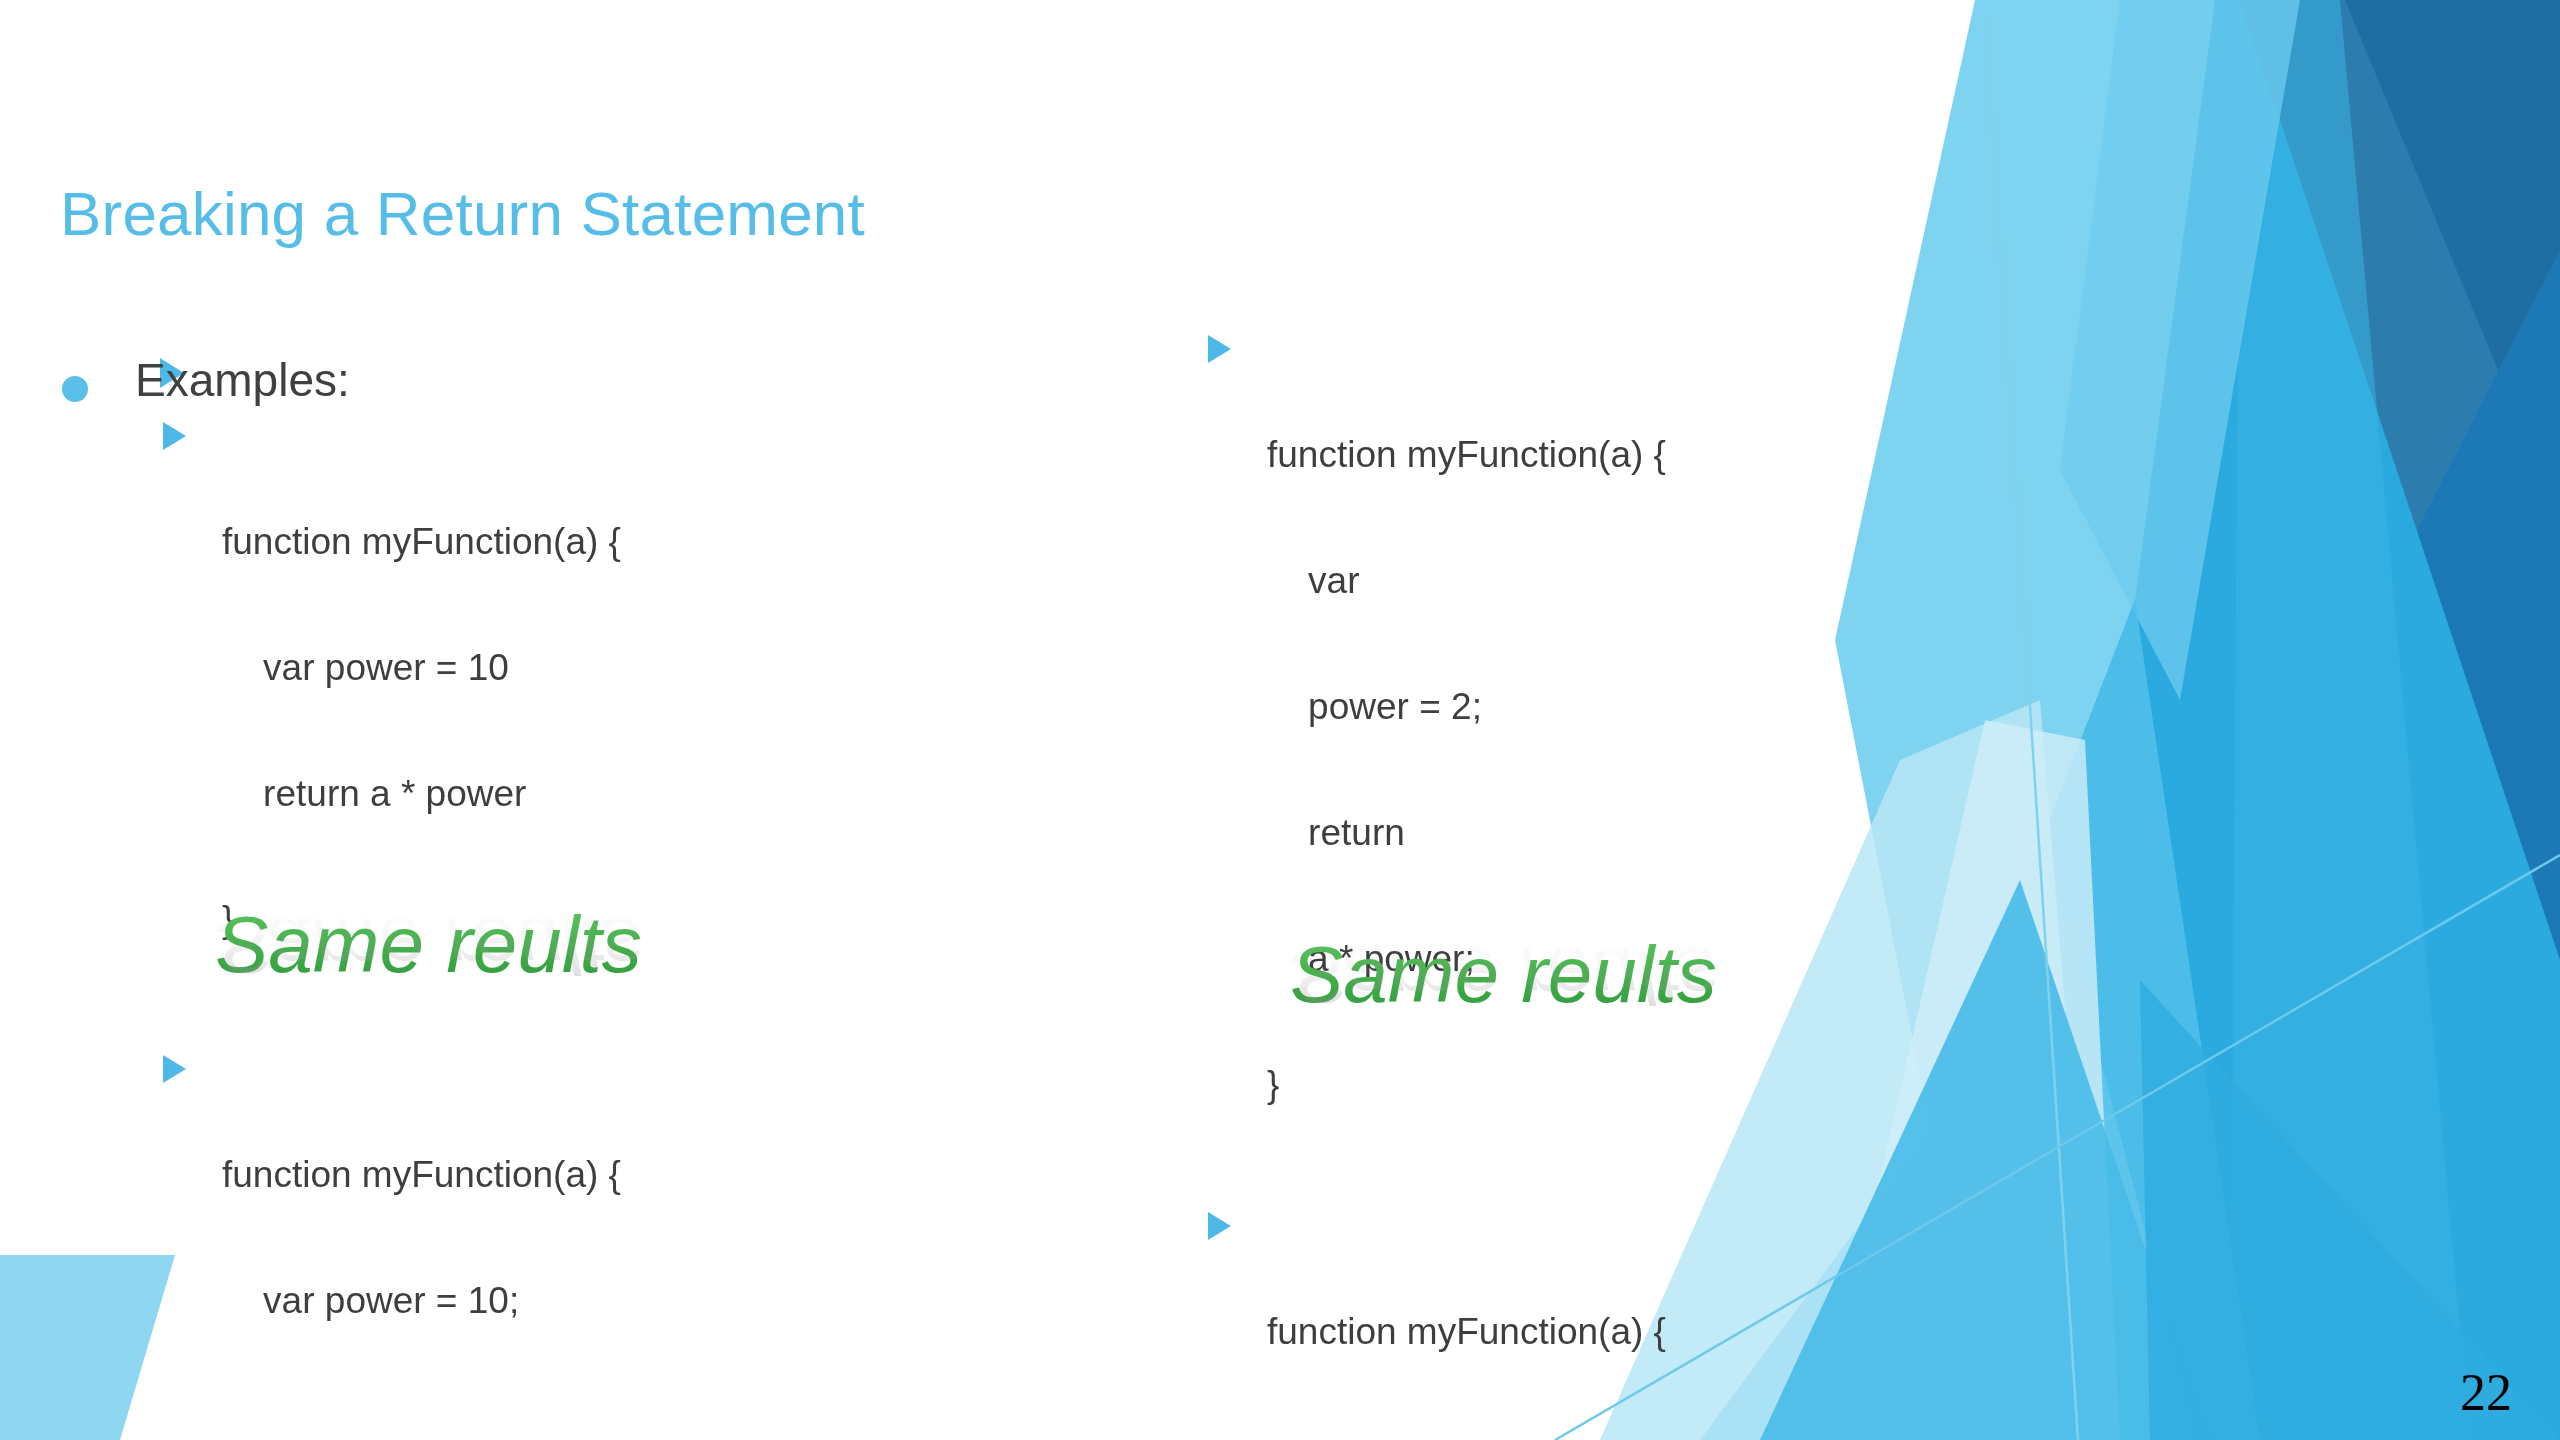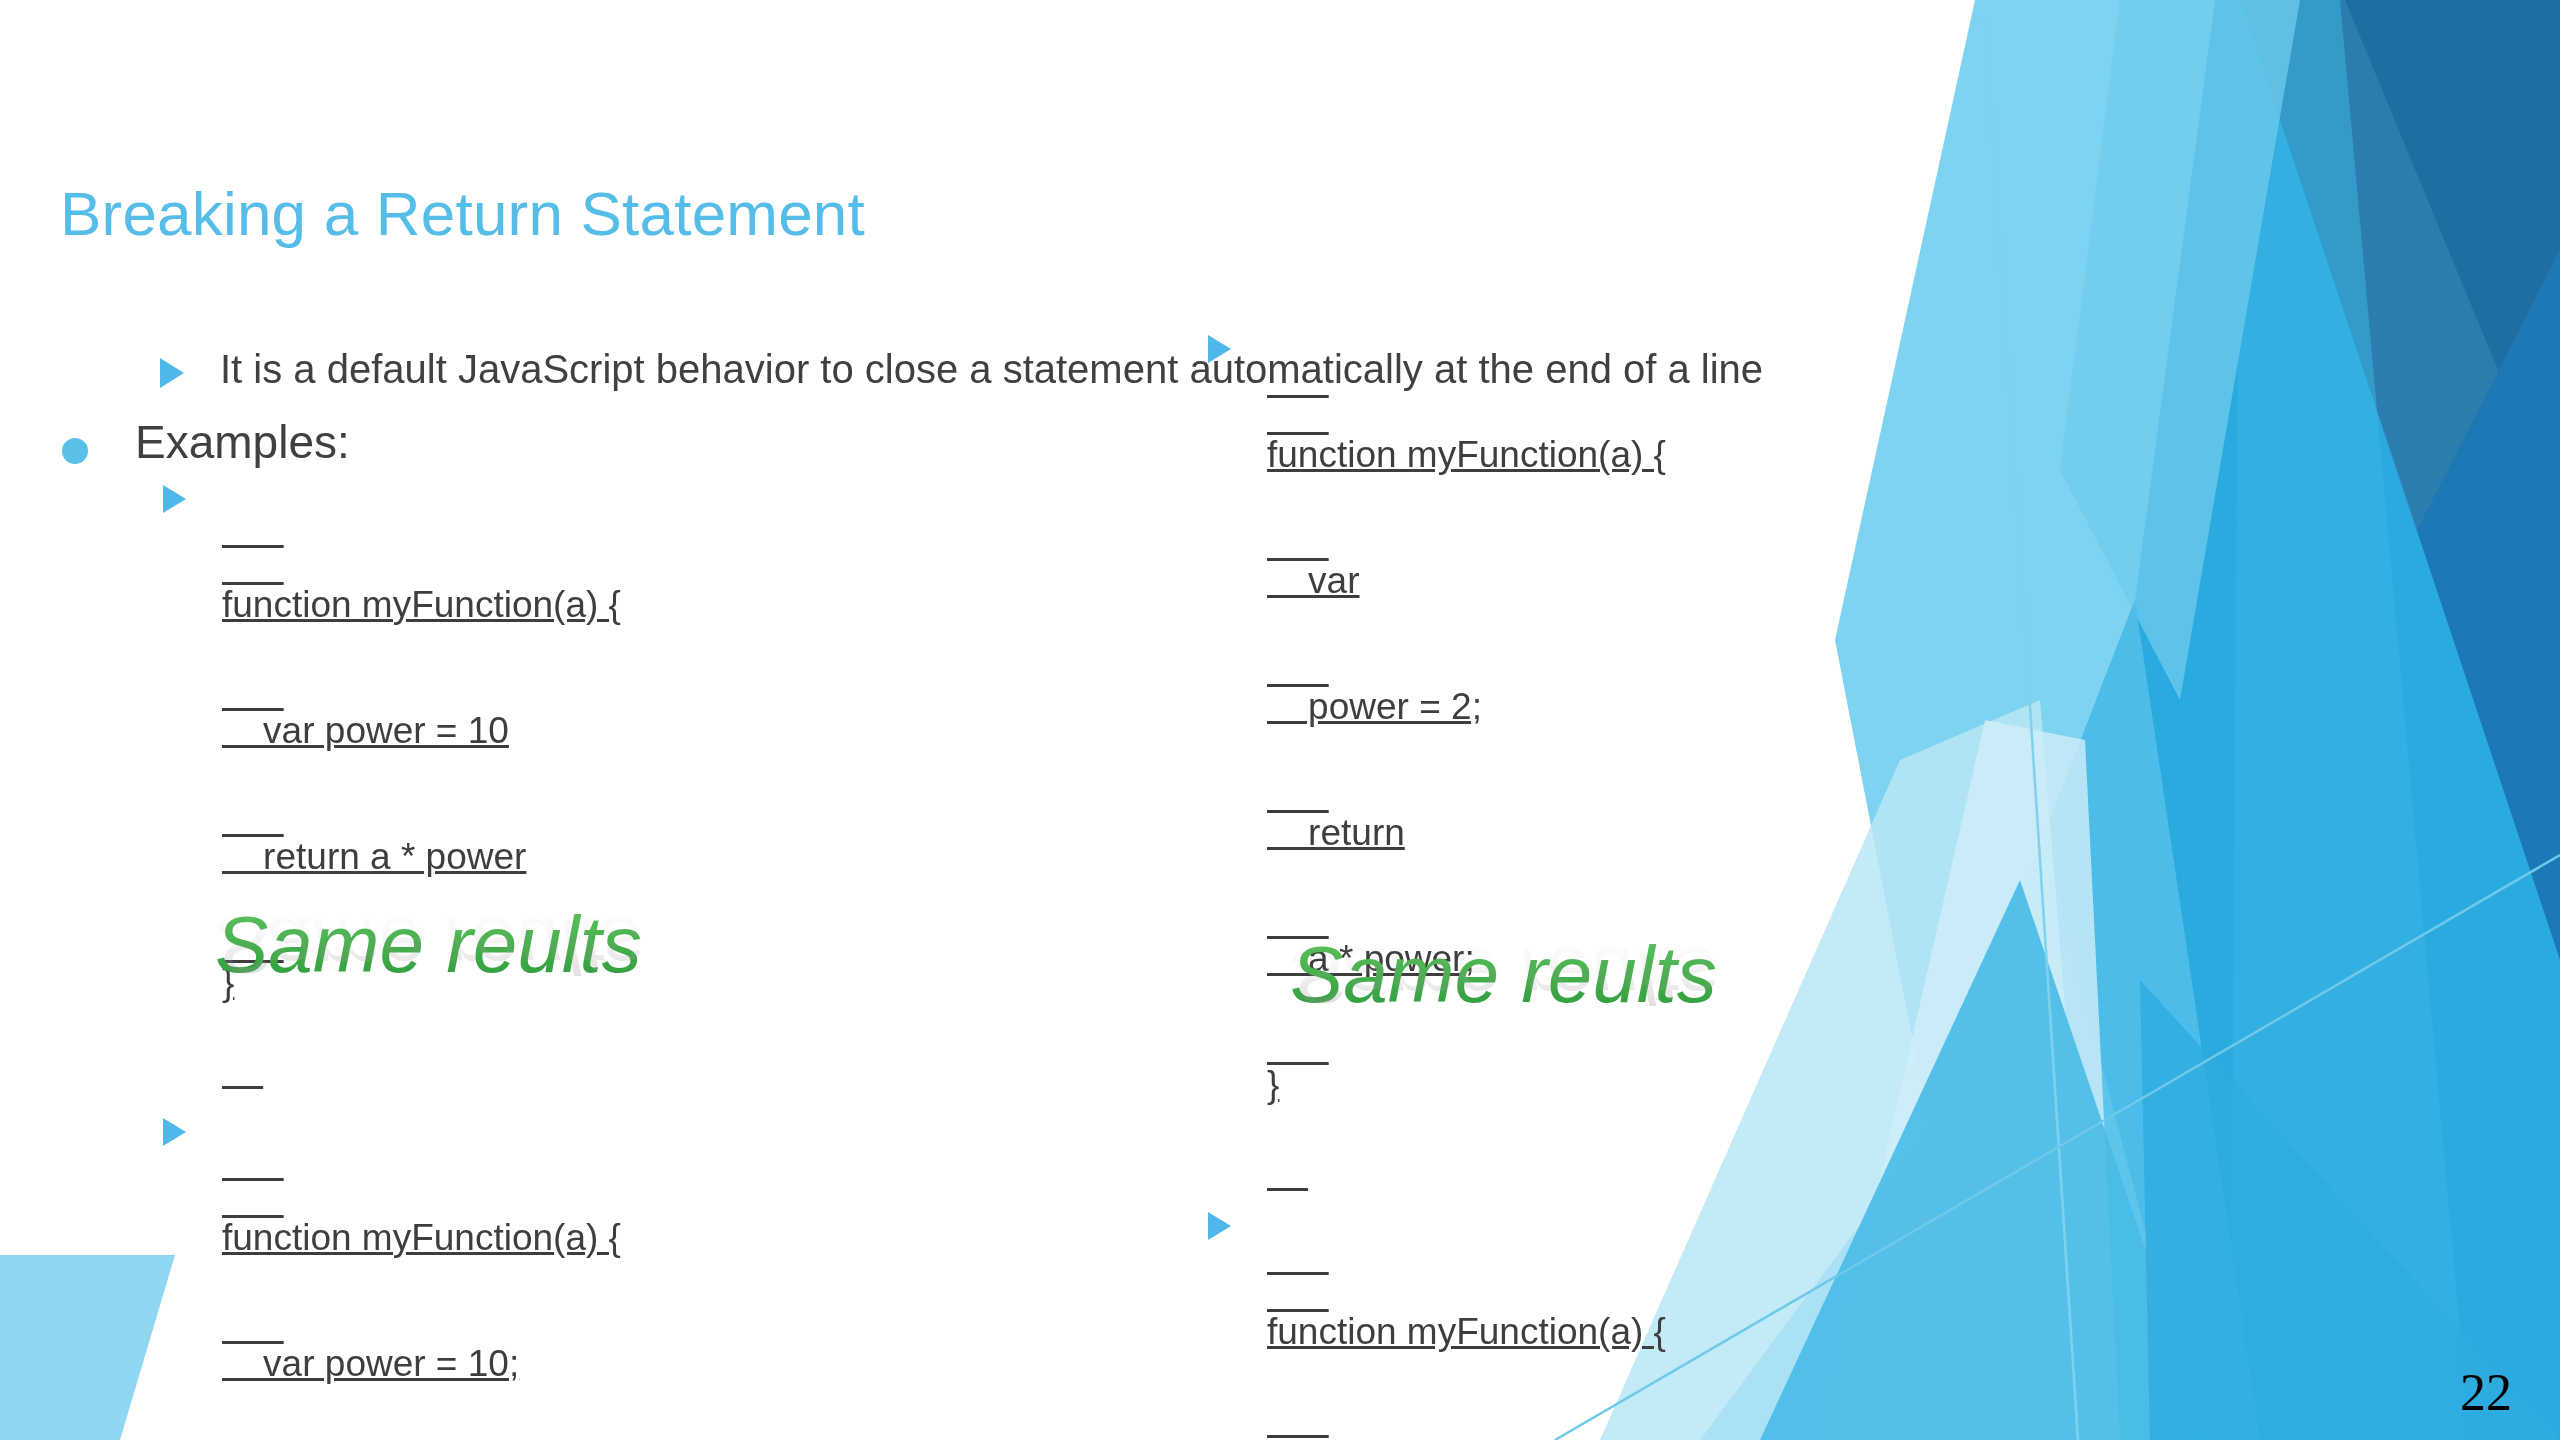--- a/index.html
+++ b/index.html
@@ -91,21 +91,20 @@
   }
 
   .code {
     position: relative;
     padding-left: 222px;
     font-size: 37px;
     color: #3E3E3E;
     line-height: 1.0;
     white-space: pre;
     margin-bottom: 18px;
-    text-decoration: underline;
   }
   .code .tri {
     position: absolute;
     left: 163px;
     top: 10px;
     width: 0;
     height: 0;
     border-left: 23px solid #4EB9E8;
     border-top: 14px solid transparent;
     border-bottom: 14px solid transparent;
@@ -198,21 +197,20 @@
     <line x1="1555" y1="1440" x2="2560" y2="855" stroke="#6FC9EA" stroke-width="2.5" fill="none"></line>
   </svg>
 
   <div id="title">Breaking a Return Statement</div>
 
   <div id="content">
 
 
     <div class="lvl2" id="desc-sub">
       <span class="tri"></span>
-      <span>It is a default JavaScript behavior to close a statement automatically at the end of a line</span>
     </div>
 
     <div class="lvl1">
       <span class="dot"></span>
       <span>Examples:</span>
     </div>
 
     <div class="code">
       <span class="tri"></span>
       <span class="ln">function myFunction(a) {</span>

